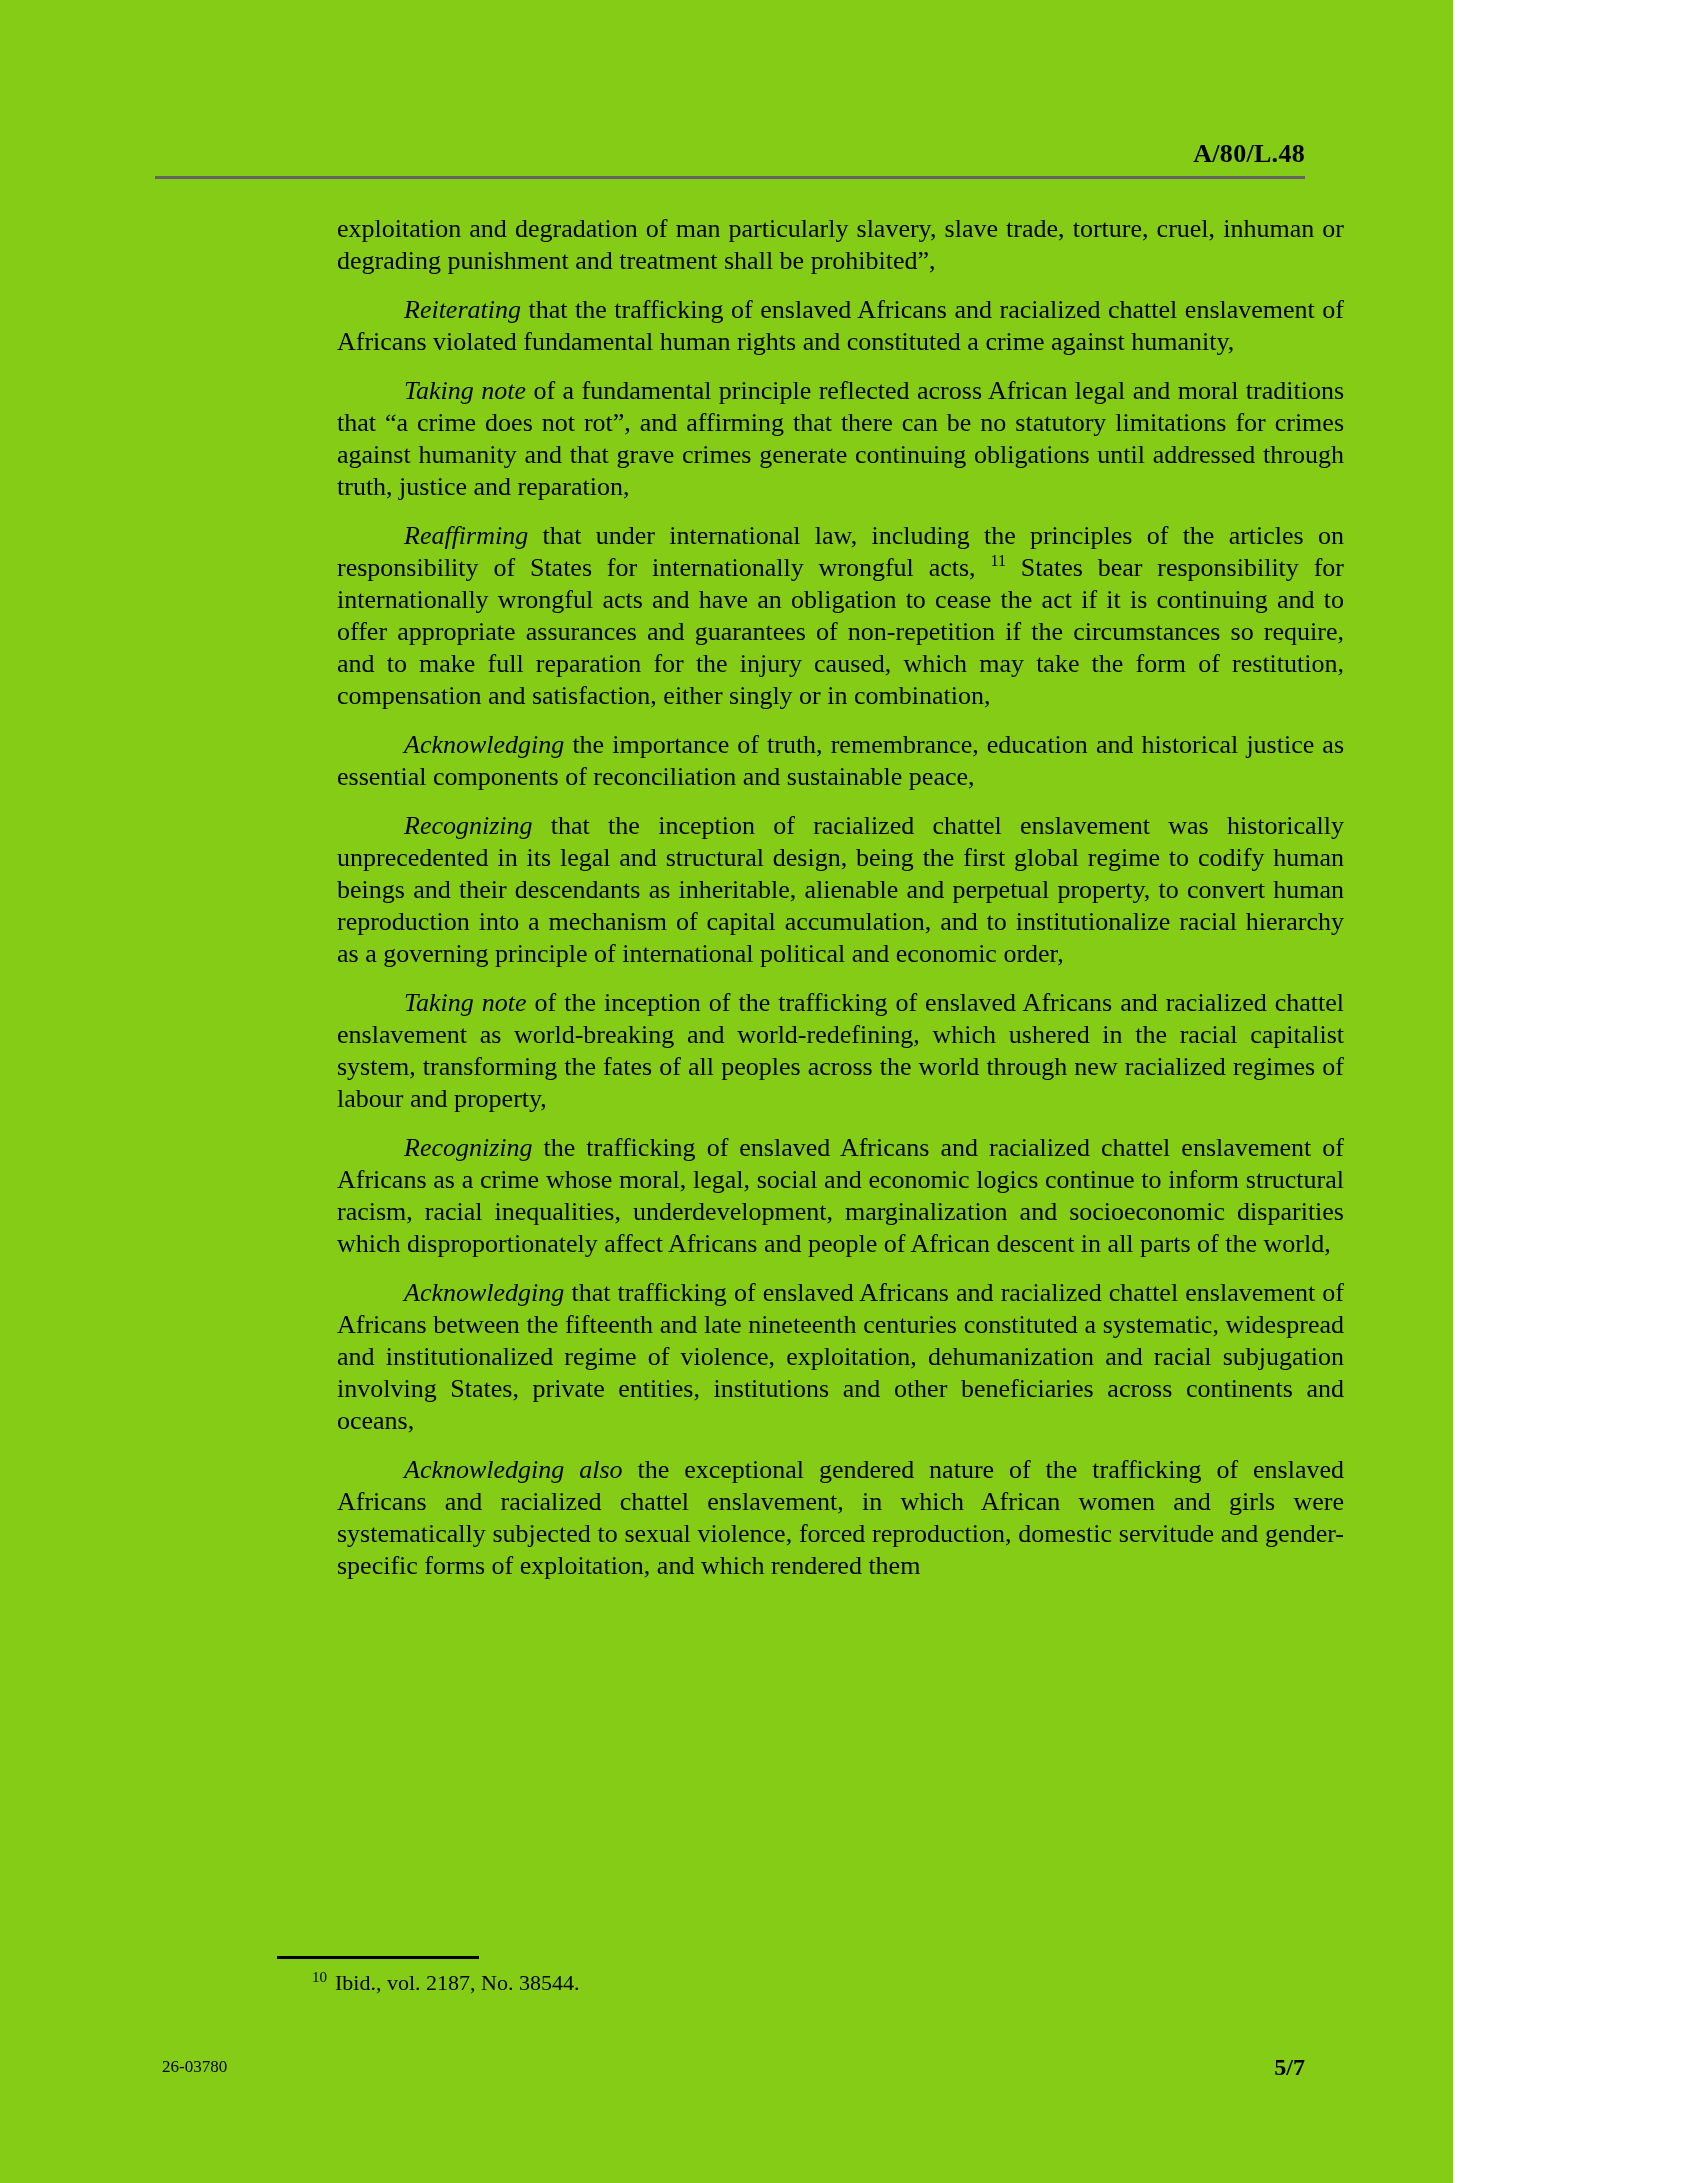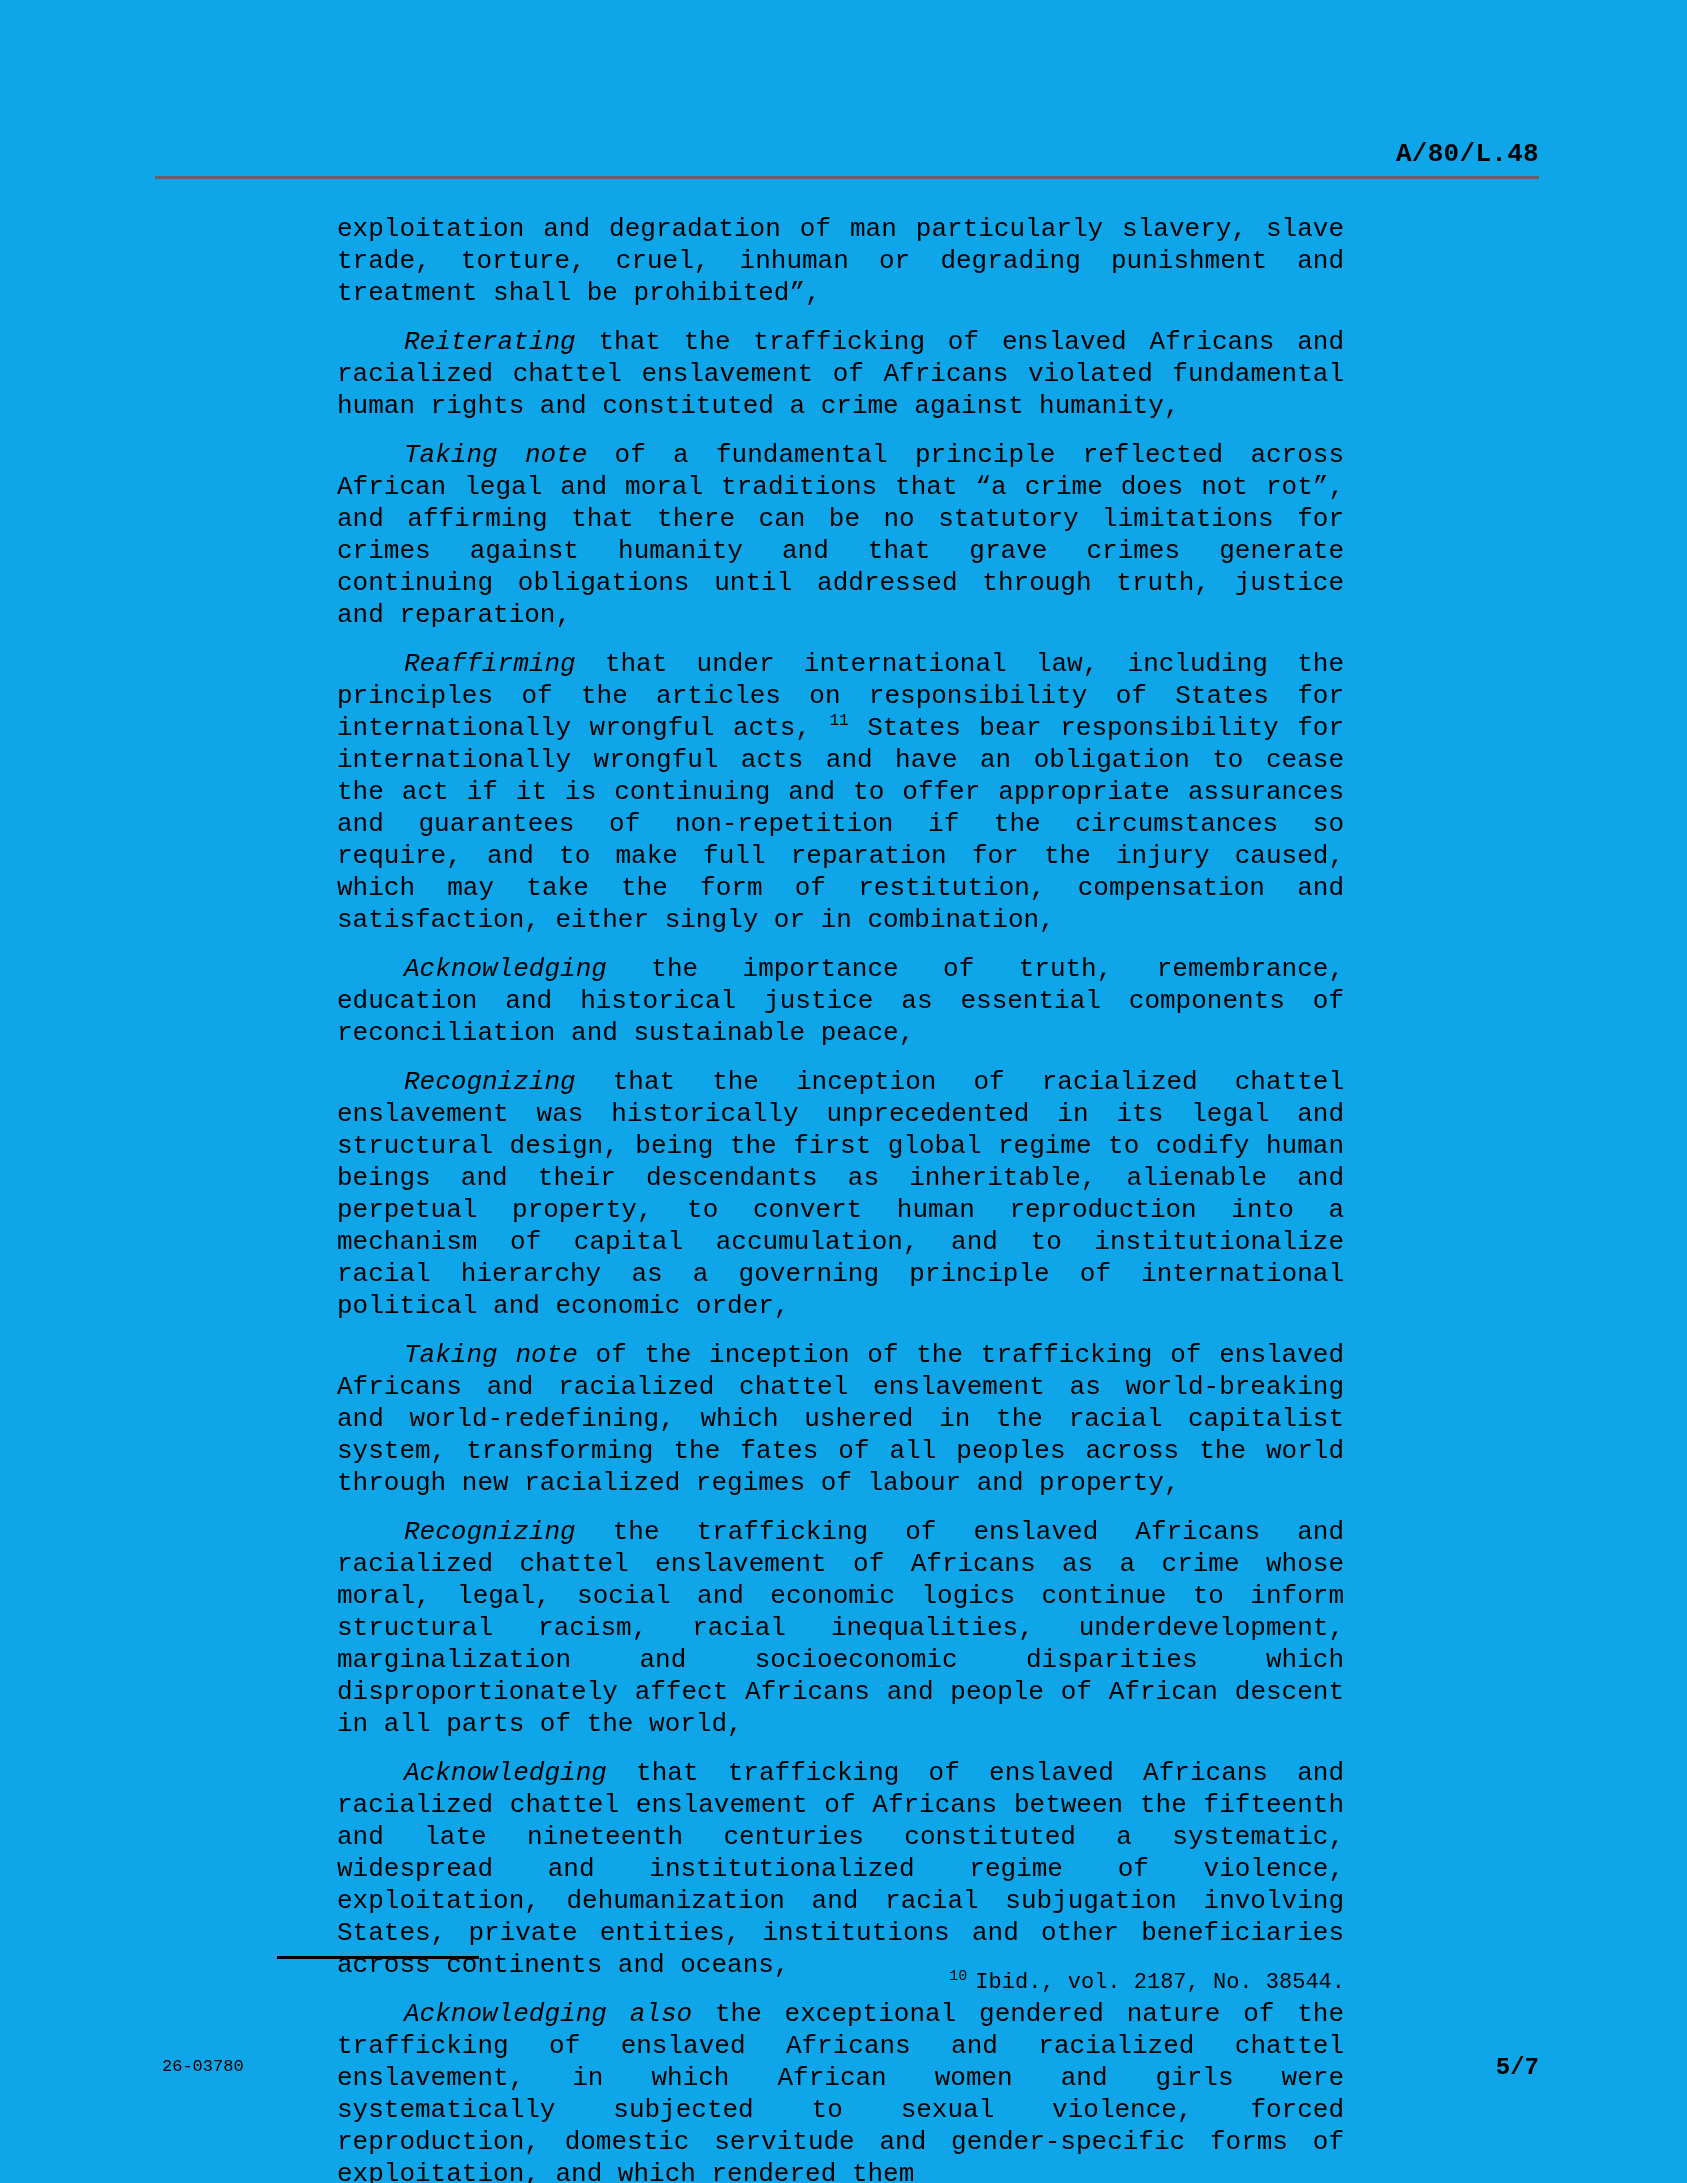--- a/index.html
+++ b/index.html
@@ -1,22 +1,22 @@
 <!DOCTYPE html>
 <html style="--rule-color: #646464; --link-color: #2122C8;font-size:10.8px"><head>
 <meta charset="utf-8">
 <style>
   html, body { margin: 0; padding: 0; background: #ffffff; }
   .page {
     position: relative;
-    width: 1687px;
+    width: 1453px;
     height: 2183px;
-    background: #0ea5e9;
+    background: #84cc16;
     color: #000000;
-    font-family: Liberation Mono, monospace;
+    font-family: Liberation Serif, serif;
     overflow: hidden;
   }
   .doc-symbol {
     position: absolute;
     top: 139px;
     right: 148px;
     font-size: 26px;
     font-weight: bold;
     letter-spacing: 0.3px;
   }
@@ -55,21 +55,21 @@
     height: 2.7px;
     background: #000000;
   }
   .footnotes {
     position: absolute;
     left: 312px;
     top: 1965px;
     width: 1033px;
     font-size: 22px;
     line-height: 35px;
-    text-align: right;
+    text-align: left;
   }
   sup.fn-num {
     font-size: 15px;
     line-height: 0;
     vertical-align: baseline;
     position: relative;
     top: -8px;
     margin-right: 8px;
   }
   .link {

